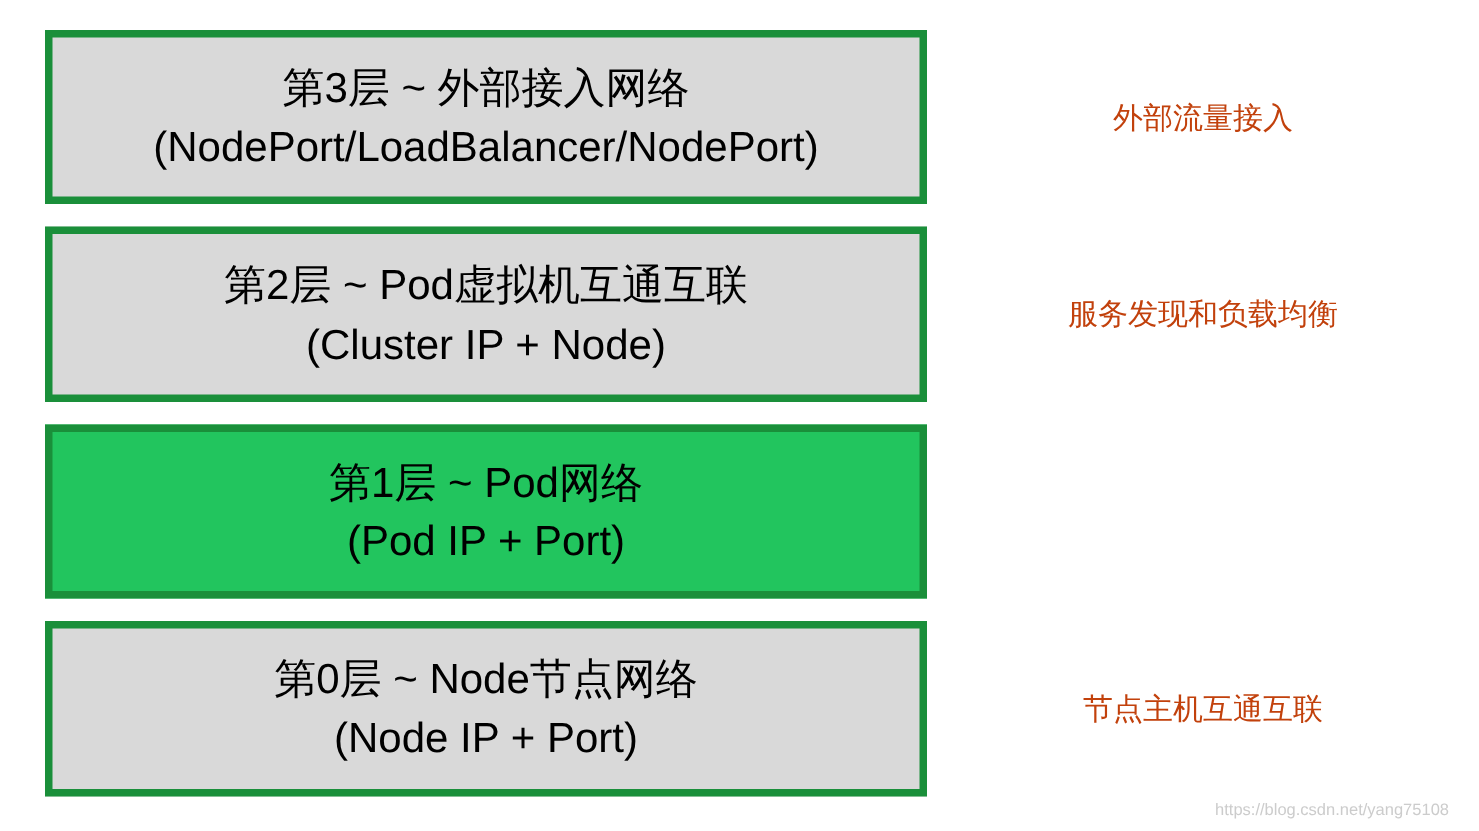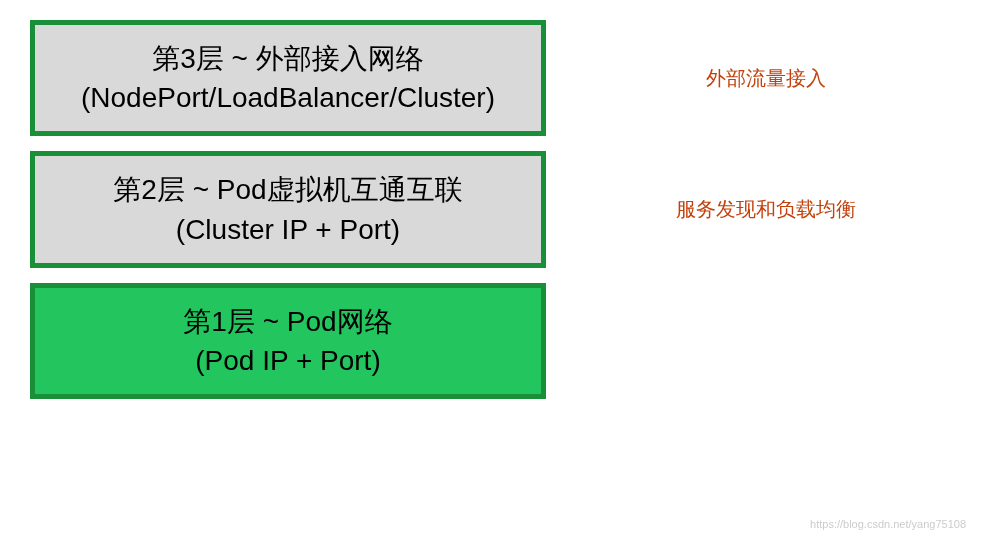--- a/index.html
+++ b/index.html
@@ -19,21 +19,21 @@
       display: flex;
       flex-direction: column;
       gap: 15px;
     }
     .row {
       display: flex;
       align-items: center;
       gap: 30px;
     }
     .layer-box {
-      width: 516px;
+      width: 588px;
       border: 5px solid #1a8f3a;
       padding: 14px 10px;
       text-align: center;
       display: flex;
       flex-direction: column;
       justify-content: center;
       line-height: 1.4;
     }
     .bg-gray {
       background-color: #d9d9d9;
@@ -50,51 +50,58 @@
       color: #000000;
     }
     .desc {
       font-size: 20px;
       color: #c2410c;
       flex: 1;
       text-align: center;
     }
     .watermark {
       position: absolute;
-      bottom: 24px;
+      bottom: 8px;
       right: 20px;
       font-size: 11px;
       color: #cccccc;
       margin-left: 27px;
     }
   </style>
 </head>
 <body>
 
 <div class="container">
 
   <div class="row">
     <div class="layer-box bg-gray">
       <div class="layer-title">第3层 ~ 外部接入网络</div>
-      <div class="layer-subtitle">(NodePort/LoadBalancer/Cluster)</div>
+      <div class="layer-subtitle">(NodePort/LoadBalancer/NodePort)</div>
     </div>
     <div class="desc">外部流量接入</div>
   </div>
 
   <div class="row">
     <div class="layer-box bg-gray">
       <div class="layer-title">第2层 ~ Pod虚拟机互通互联</div>
-      <div class="layer-subtitle">(Cluster IP + Port)</div>
+      <div class="layer-subtitle">(Cluster IP + Node)</div>
     </div>
     <div class="desc">服务发现和负载均衡</div>
   </div>
 
   <div class="row">
     <div class="layer-box bg-yellow">
       <div class="layer-title">第1层 ~ Pod网络</div>
       <div class="layer-subtitle">(Pod IP + Port)</div>
     </div>
   </div>
 
+  <div class="row">
+    <div class="layer-box bg-gray">
+      <div class="layer-title">第0层 ~ Node节点网络</div>
+      <div class="layer-subtitle">(Node IP + Port)</div>
+    </div>
+    <div class="desc">节点主机互通互联</div>
+  </div>
 
 </div>
 
 <div class="watermark">https://blog.csdn.net/yang75108</div>
 
 </body></html>

